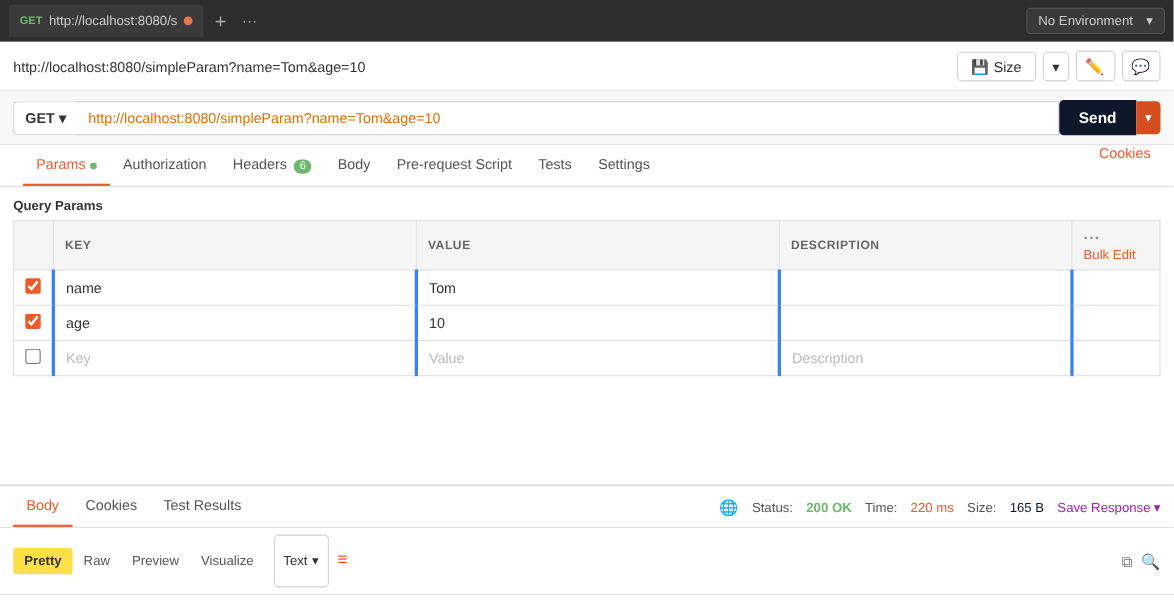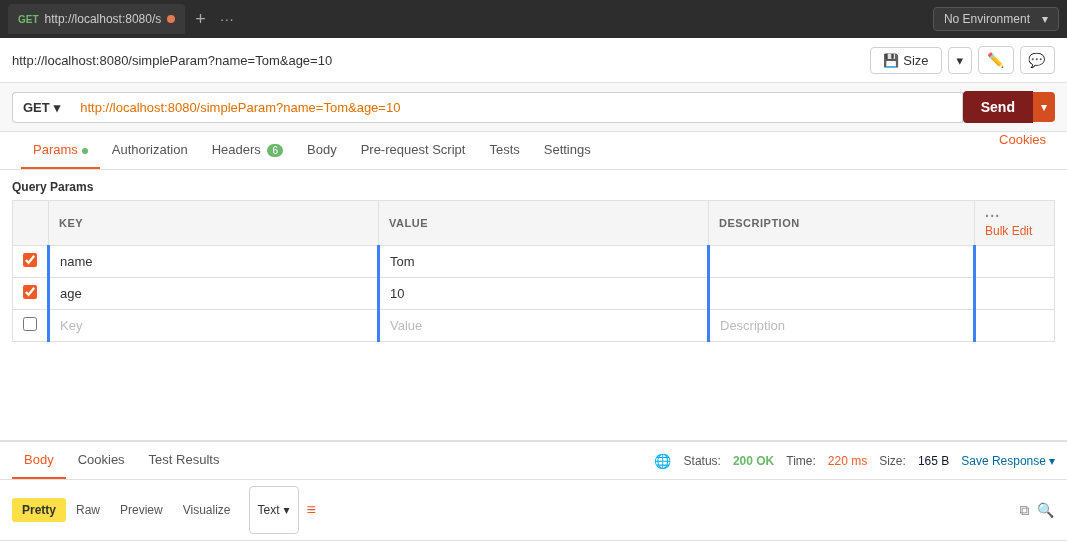--- a/index.html
+++ b/index.html
@@ -20,21 +20,21 @@
     .address-title { font-size: 13px; color: #333; font-weight: 500; }
     .address-actions { display: flex; align-items: center; gap: 6px; }
     .save-btn { display: flex; align-items: center; gap: 4px; border: 1px solid #d0d0d0; border-radius: 4px; padding: 5px 12px; background: #fff; cursor: pointer; font-size: 13px; color: #333; }
     .icon-btn { border: 1px solid #d0d0d0; border-radius: 4px; padding: 5px 8px; background: #fff; cursor: pointer; color: #555; font-size: 14px; }
 
     
     .request-bar { display: flex; align-items: center; background: #f8f8f8; padding: 8px 12px; gap: 0; border-bottom: 1px solid #e0e0e0; }
     .method-select { display: flex; align-items: center; background: #fff; border: 1px solid #d0d0d0; border-right: none; border-radius: 4px 0 0 4px; padding: 7px 10px; font-size: 13px; font-weight: 600; color: #333; cursor: pointer; gap: 4px; white-space: nowrap; }
     .url-input { flex: 1; border: 1px solid #d0d0d0; border-radius: 0; padding: 7px 10px; font-size: 13px; color: #e07000; background: #fff; outline: none; border-left: none; }
     .send-btn-wrapper { display: flex; align-items: center; }
-    .send-btn { background: #7f1d1d; color: #fff; border: none; border-radius: 4px 0 0 4px; padding: 8px 18px; font-size: 14px; font-weight: 600; cursor: pointer; }
+    .send-btn { background: #0f172a; color: #fff; border: none; border-radius: 4px 0 0 4px; padding: 8px 18px; font-size: 14px; font-weight: 600; cursor: pointer; }
     .send-chevron { background: #d44e20; color: #fff; border: none; border-radius: 0 4px 4px 0; padding: 8px 8px; cursor: pointer; font-size: 12px; }
 
     
     .tabs-row { display: flex; border-bottom: 1px solid #e0e0e0; background: #fff; padding: 0 21px; }
     .tab { padding: 10px 12px; font-size: 13px; color: #555; cursor: pointer; border-bottom: 2px solid transparent; white-space: nowrap; }
     .tab.active { color: #f05a28; border-bottom: 2px solid #f05a28; font-weight: 500; }
     .tab .dot-active { width: 6px; height: 6px; background: #6db86d; border-radius: 50%; display: inline-block; margin-left: 4px; vertical-align: middle; }
     .tab .badge { background: #6db86d; color: #fff; border-radius: 8px; padding: 1px 5px; font-size: 10px; margin-left: 3px; }
     .cookies-link { margin-left: auto; color: #f05a28; font-size: 13px; cursor: pointer; }
 
@@ -61,21 +61,21 @@
     
     .response-area { border-top: 2px solid #e0e0e0; background: #fff; }
     .response-tabs-row { display: flex; align-items: center; padding: 0 12px; border-bottom: 1px solid #e0e0e0; gap: 0; }
     .response-tab { padding: 10px 12px; font-size: 13px; color: #555; cursor: pointer; border-bottom: 2px solid transparent; }
     .response-tab.active { color: #f05a28; border-bottom: 2px solid #f05a28; }
     .response-tab .badge-green { background: #6db86d; color: #fff; border-radius: 8px; padding: 1px 5px; font-size: 10px; margin-left: 3px; }
     .response-meta { margin-left: auto; display: flex; align-items: center; gap: 12px; font-size: 12px; color: #555; }
     .status-ok { color: #6db86d; font-weight: 600; }
     .time-val { color: #f05a28; font-weight: 500; }
     .size-val { color: #0f172a; font-weight: 500; }
-    .save-response-btn { color: #0369a1; font-size: 12px; cursor: pointer; font-weight: 500; display: flex; align-items: center; gap: 3px; }
+    .save-response-btn { color: #a21caf; font-size: 12px; cursor: pointer; font-weight: 500; display: flex; align-items: center; gap: 3px; }
     .globe-icon { color: #888; font-size: 14px; }
 
     
     .format-bar { display: flex; align-items: center; padding: 6px 12px; gap: 0; border-bottom: 1px solid #e0e0e0; background: #fff; }
     .fmt-tab { padding: 5px 10px; font-size: 12px; color: #555; cursor: pointer; border-radius: 3px; }
     .fmt-tab.active { background: #fde047; color: #333; font-weight: 600; }
     .type-select { display: flex; align-items: center; gap: 4px; border: 1px solid #d0d0d0; border-radius: 4px; padding: 16px 8px; font-size: 12px; color: #333; cursor: pointer; margin-left: 8px; }
     .wrap-icon { margin-left: 8px; color: #f05a28; font-size: 16px; cursor: pointer; }
     .copy-icon { margin-left: auto; color: #888; font-size: 14px; cursor: pointer; }
     .search-icon { color: #888; font-size: 14px; cursor: pointer; margin-left: 8px; }

